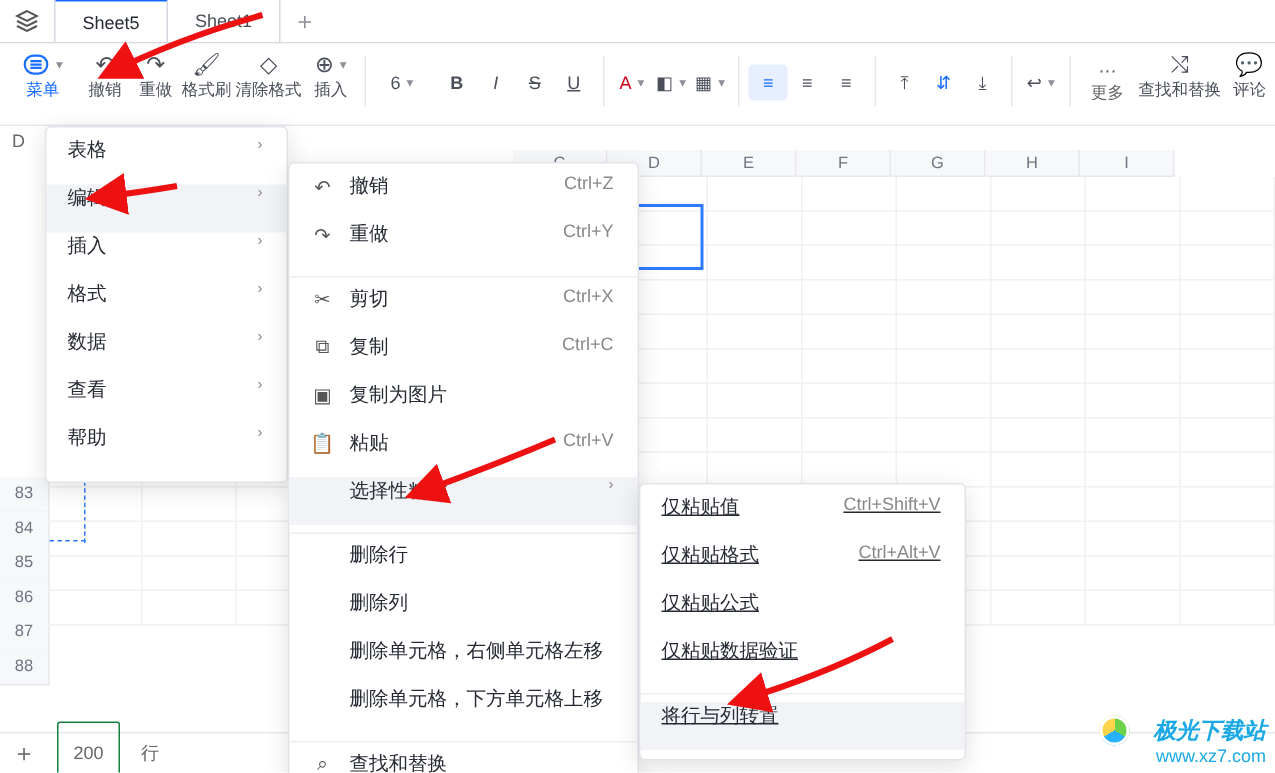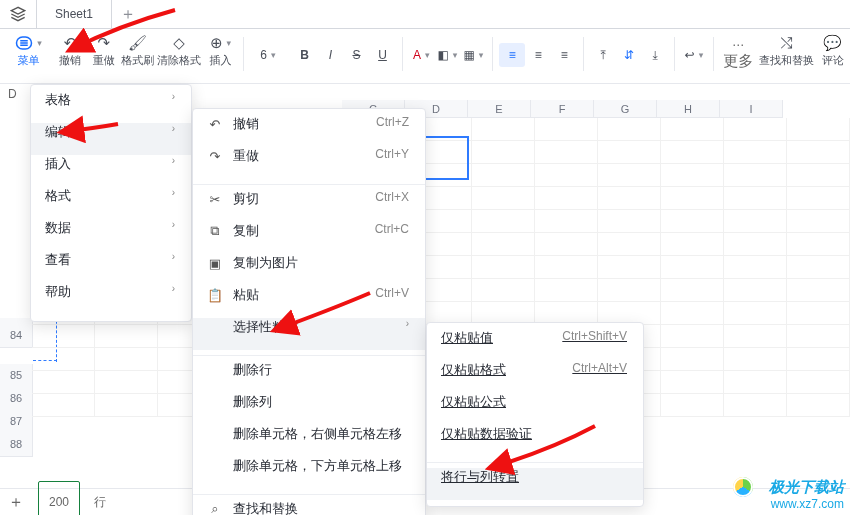--- a/index.html
+++ b/index.html
@@ -82,21 +82,21 @@
   .inline-btn.accent { color:#1a6eff; }
   .font-size-box {
     display:flex; align-items:center; height:24px; margin-top:10px;
     padding: 0 16px 0 10px; color:#4a4f59; position:relative;
   }
   .mini-caret { font-size:9px; margin-left:4px; color:#8c8f97;}
   .more-tool {
     display:flex; flex-direction:column; align-items:center; justify-content:center;
     width:44px; height:42px; color:#666;
   }
-  .more-tool .lbl { font-size:15px; color:#666;}
+  .more-tool .lbl { font-size:11px; color:#666;}
 
   .namebar {
     display:flex; align-items:center; height:20px; padding-left:8px; color:#666;
     border-bottom:1px solid #e6e8ed;
     font-size:12px;
   }
 
   .grid-area {
     position:absolute;
     top: 100px; left:0; right:0; bottom:26px;
@@ -185,20 +185,23 @@
 </style>
 </head>
 <body>
 
 <div class="tabbar">
   <div class="tab-icon-slot">
     <svg width="16" height="16" viewBox="0 0 24 24" fill="none" stroke="#555" stroke-width="2">
         <path d="M12 2 2 7l10 5 10-5-10-5zM2 12l10 5 10-5M2 17l10 5 10-5"></path>
       </svg>
   </div>
+  <div class="tab active">
+      <span>Sheet5</span>
+    </div>
   <div class="tab">
       <span>Sheet1</span>
     </div>
   <div class="tab-add">＋</div>
 </div>
 
 <div class="toolbar">
   <div class="tool blue tool-wide">
     <span class="ico">
       <svg width="18" height="16" viewBox="0 0 24 20">
@@ -294,21 +297,21 @@
     <div class="col-h">C</div>
     <div class="col-h">D</div>
     <div class="col-h">E</div>
     <div class="col-h">F</div>
     <div class="col-h">G</div>
     <div class="col-h">H</div>
     <div class="col-h">I</div>
   </div>
 
   <div class="row-h" style="top:218px;">83</div>
-  <div class="row-h" style="top:224px;">84</div>
+  <div class="row-h" style="top:241px;">84</div>
   <div class="row-h" style="top:264px;">85</div>
   <div class="row-h" style="top:287px;">86</div>
   <div class="row-h" style="top:310px;">87</div>
   <div class="row-h" style="top:333px;">88</div>
 
   <div class="dashed-sel-v" style="left:56px; top:216px; height:46px;"></div>
   <div class="dashed-sel-h" style="left:33px; top:260px; width:24px;"></div>
 
   <div class="cells">
 

